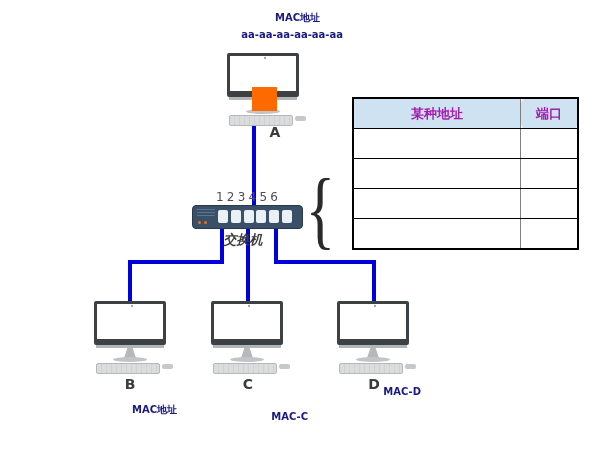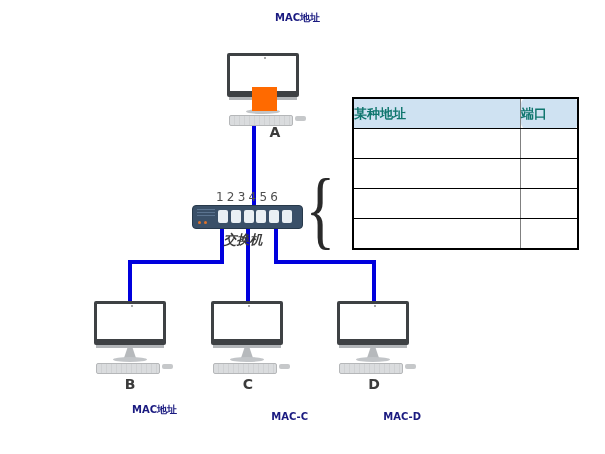--- a/index.html
+++ b/index.html
@@ -50,29 +50,30 @@
   .brace{position:absolute;left:301px;top:166px;width:32px;height:88px;text-align:center;
          font-family:"Liberation Serif","DejaVu Serif",serif;font-size:86px;line-height:86px;
          color:#2a2a2a;transform:scaleX(.72);font-weight:normal;}
 
   
   .addr-table{position:absolute;left:352px;top:97px;border-collapse:collapse;border:2px solid #000;
               font-family:inherit;}
   .addr-table th,.addr-table td{border-top:1px solid #000;border-bottom:1px solid #000;padding:0;}
   .addr-table .col-addr{width:166px;}
   .addr-table .col-port{width:56px;border-left:1px solid #808080;border-radius:6px;}
-  .addr-table th{background:#cfe2f2;height:29px;font-size:13px;font-weight:bold;color:#0f766e;text-align:left;}
+  .addr-table th{background:#cfe2f2;height:29px;font-size:13px;font-weight:bold;color:#a21caf;text-align:center;}
   .addr-table td{height:29px;background:#ffffff;}
 </style>
 </head>
 <body>
 
 <div class="stage">
 
   <div class="abs txt-navy" style="left:220px;top:11px;width:100px;">MAC地址</div>
+  <div class="abs txt-navy" style="left:193px;top:29px;width:150px;">aa-aa-aa-aa-aa-aa</div>
 
   <div class="link" style="left:252px;top:122px;width:4px;height:85px;"></div>
   <div class="link" style="left:220px;top:228px;width:4px;height:36px;"></div>
   <div class="link" style="left:128px;top:260px;width:96px;height:4px;"></div>
   <div class="link" style="left:128px;top:260px;width:4px;height:43px;"></div>
   <div class="link" style="left:246px;top:228px;width:4px;height:75px;"></div>
   <div class="link" style="left:274px;top:228px;width:4px;height:36px;"></div>
   <div class="link" style="left:274px;top:260px;width:102px;height:4px;"></div>
   <div class="link" style="left:372px;top:260px;width:4px;height:43px;"></div>
 
@@ -172,15 +173,15 @@
     <div class="kb"></div>
     <div class="mouse"></div>
   </div>
 
   <div class="abs txt-label" style="left:120px;top:376px;width:20px;">B</div>
   <div class="abs txt-label" style="left:238px;top:376px;width:20px;">C</div>
   <div class="abs txt-label" style="left:364px;top:376px;width:20px;">D</div>
 
   <div class="abs txt-navy" style="left:77px;top:403px;width:100px;">MAC地址</div>
   <div class="abs txt-navy" style="left:208px;top:411px;width:100px;">MAC-C</div>
-  <div class="abs txt-navy" style="left:321px;top:411px;width:100px;">MAC-D</div>
+  <div class="abs txt-navy" style="left:321px;top:386px;width:100px;">MAC-D</div>
 
 </div>
 
 </body></html>

